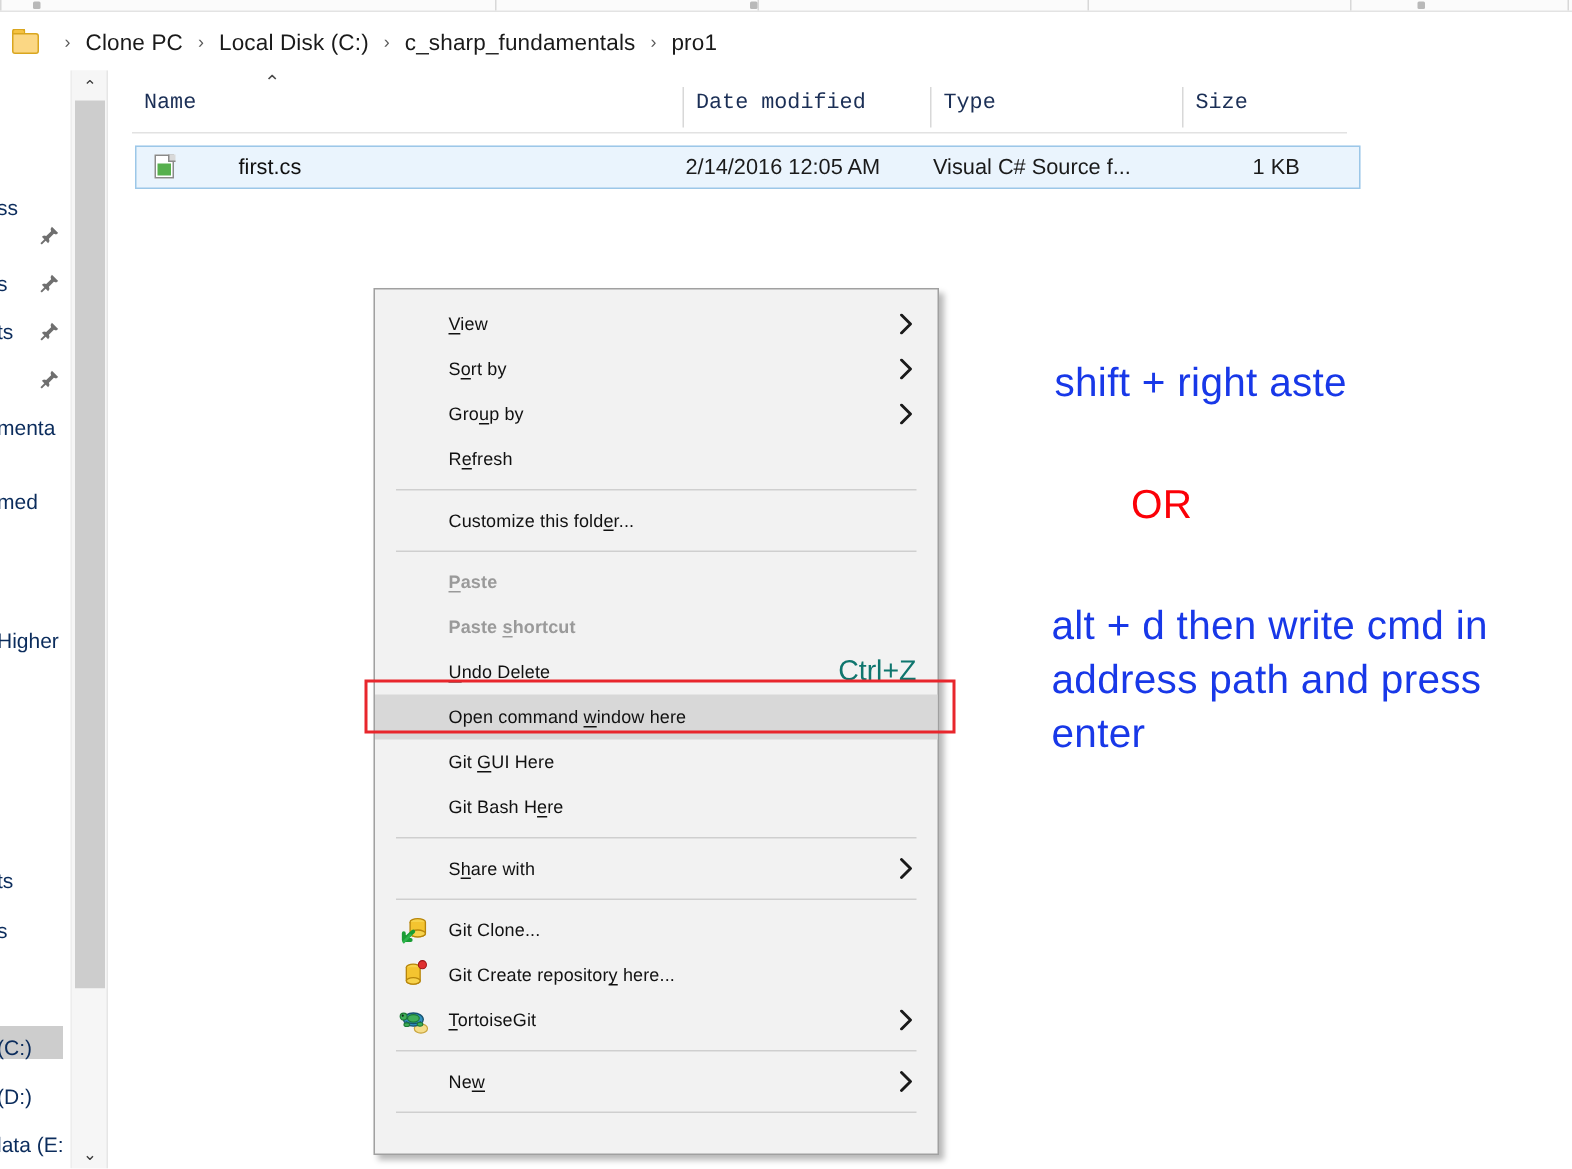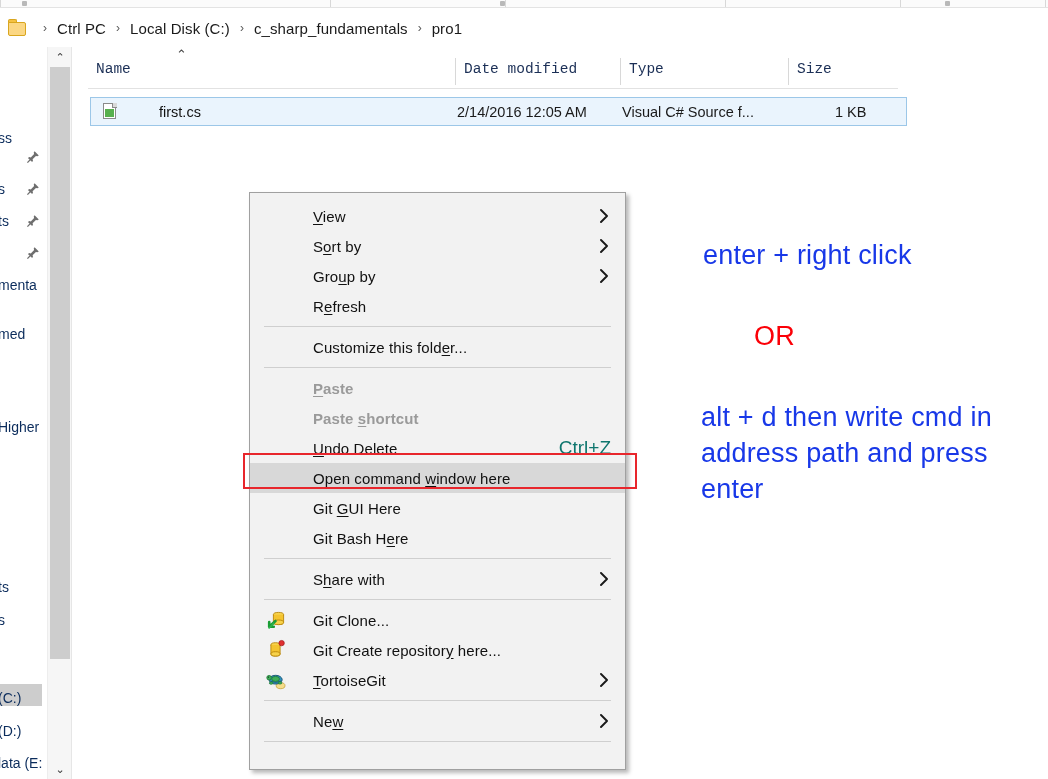--- a/index.html
+++ b/index.html
@@ -153,21 +153,21 @@
     background: #f2f2f2;
     border: 1px solid #a0a0a0;
     box-shadow: 3px 3px 4px rgba(0,0,0,0.28);
   }
   .ctx-inner { position: relative; width: 100%; height: 100%; padding-top: 8px; }
   .menu-item {
     position: relative; height: 30px; display: flex; align-items: center;
     padding-left: 49px; padding-right: 14px;
   }
   .menu-item .mlabel {
-    font-size: 15px; color: #111111; white-space: nowrap; letter-spacing: 0.1px; margin-left: 14px;
+    font-size: 12px; color: #111111; white-space: nowrap; letter-spacing: 0.1px;
   }
   .menu-item.disabled .mlabel { color: #9a9a9a; font-weight: bold; }
   .menu-item.highlight { background: #d8d8d8; }
   .menu-item .accel {
     position: absolute; right: 14px; font-size: 19px; color: #0f766e; white-space: nowrap;
   }
   .menu-item .chev {
     position: absolute; right: 16px; top: 50%; transform: translateY(-50%);
     width: 10px; height: 14px;
   }
@@ -216,21 +216,21 @@
       <div class="ribbon-dot" style="left: 945px;"></div>
     </div>
 
   <div class="addressbar">
     <div class="folder-icon">
       <div class="tab"></div>
         <div class="body"></div>
     </div>
     <div class="crumbs" id="breadcrumb">
         <span class="crumb-sep">›</span>
-        <span class="crumb">Ctrl PC</span>
+        <span class="crumb">Clone PC</span>
         <span class="crumb-sep">›</span>
         <span class="crumb">Local Disk (C:)</span>
         <span class="crumb-sep">›</span>
         <span class="crumb">c_sharp_fundamentals</span>
         <span class="crumb-sep">›</span>
         <span class="crumb">pro1</span>
       </div>
   </div>
 
   <div class="navpane" id="navpane">
@@ -443,17 +443,17 @@
               <path d="M2 1 L8 7 L2 13" stroke="#1a1a1a" stroke-width="1.9" fill="none" stroke-linecap="round" stroke-linejoin="round"></path>
             </svg>
           </span>
         </div>
         <div class="menu-sep"></div>
       </div>
   </div>
 
   <div class="red-box"></div>
 
-  <div class="anno blue" id="anno-shift">enter + right click</div>
+  <div class="anno blue" id="anno-shift">shift + right aste</div>
   <div class="anno red" id="anno-or">OR</div>
   <div class="anno blue" id="anno-alt">alt + d then write cmd in address path and press enter</div>
 
 </div>
 
 </body></html>

